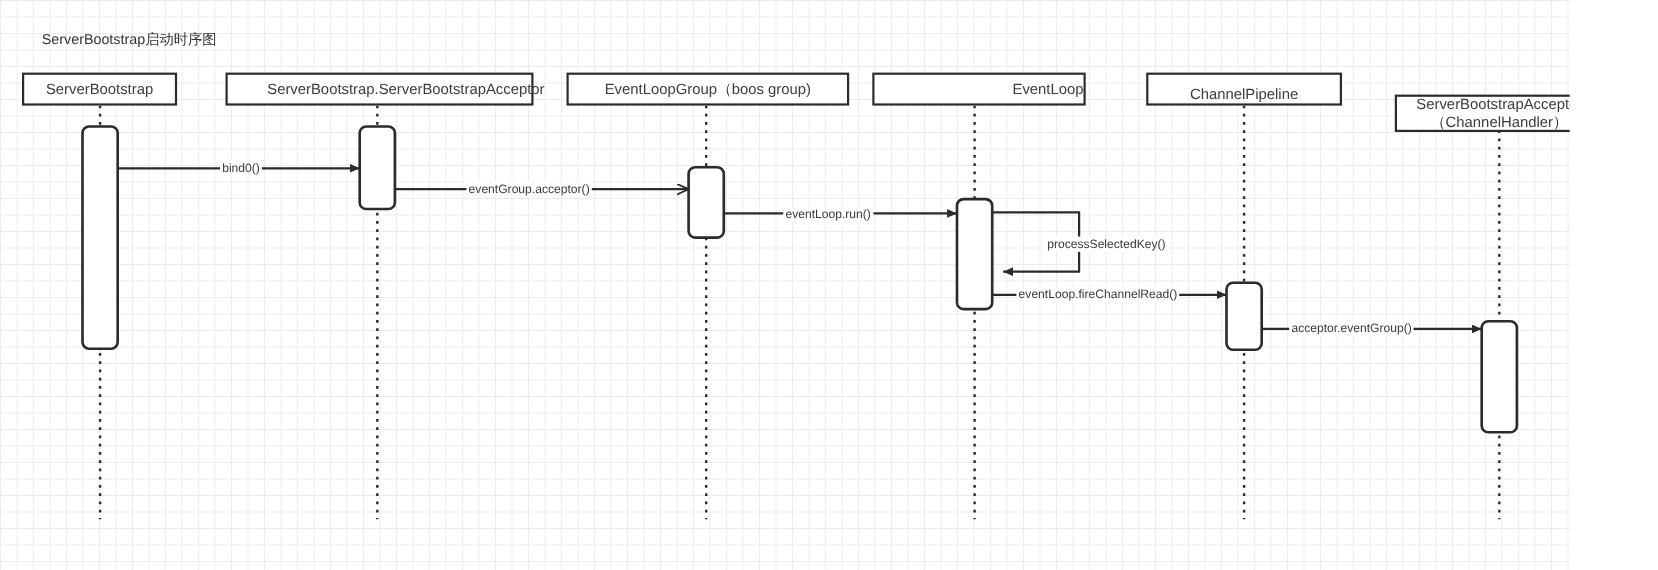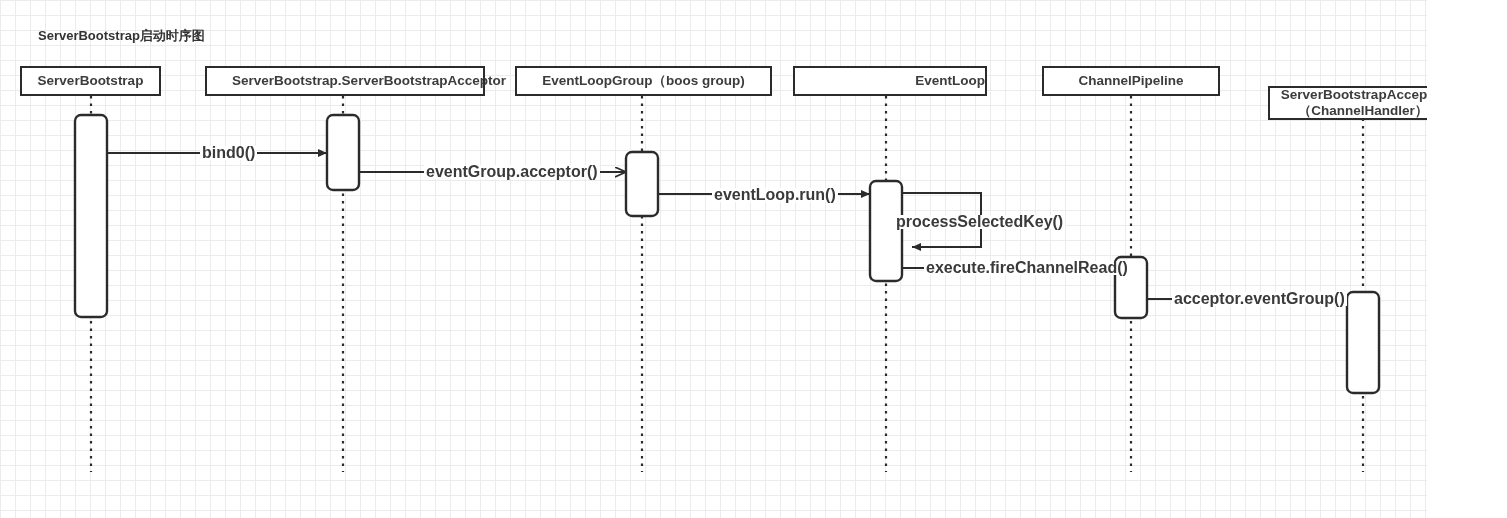--- a/index.html
+++ b/index.html
@@ -14,21 +14,20 @@
     background-color: #ffffff;
     background-image:
       linear-gradient(to right, #ececec 1px, transparent 1px),
       linear-gradient(to bottom, #ececec 1px, transparent 1px),
       linear-gradient(to right, #e0e0e0 1px, transparent 1px),
       linear-gradient(to bottom, #e0e0e0 1px, transparent 1px);
     background-size: 15px 15px, 15px 15px, 60px 60px, 60px 60px;
     background-position: 0 1px, 1px 0, 0 1px, 1px 0;
     overflow: hidden;
     font-family: "Liberation Sans", sans-serif;
-    font-weight: bold;
   }
   #svg-layer {
     position: absolute;
     left: 0;
     top: 0;
     width: 1507px;
     height: 518px;
   }
   .diagram-title {
     position: absolute;
@@ -48,21 +47,21 @@
     font-size: 13.5px;
     display: flex;
     align-items: center;
     justify-content: center;
     text-align: center;
     line-height: 16px;
     white-space: pre-line;
   }
   .msg-label {
     position: absolute;
-    font-size: 16px;
+    font-size: 11px;
     color: #3a3a3a;
     background: #ffffff;
     padding: 0 2px;
     white-space: nowrap;
     line-height: 14px;
   }
 </style>
 </head>
 <body>
 
@@ -106,26 +105,26 @@
         <line x1="902" y1="268" x2="1115" y2="268" stroke="#2b2b2b" stroke-width="2" marker-end="url(#arrow-solid)"></line>
         <line x1="1147" y1="299" x2="1347" y2="299" stroke="#2b2b2b" stroke-width="2" marker-end="url(#arrow-solid)"></line>
       </g>
   </svg>
 
   <div id="boxes-layer">
       <div class="lifeline-box" style="left: 20px; top: 66px; width: 141px; height: 30px; justify-content: center;"><span>ServerBootstrap</span></div>
       <div class="lifeline-box" style="left: 205px; top: 66px; width: 280px; height: 30px; padding-left: 48px;"><span>ServerBootstrap.ServerBootstrapAcceptor</span></div>
       <div class="lifeline-box" style="left: 515px; top: 66px; width: 257px; height: 30px;"><span>EventLoopGroup（boos group)</span></div>
       <div class="lifeline-box" style="left: 793px; top: 66px; width: 194px; height: 30px; justify-content: flex-end;"><span>EventLoop</span></div>
-      <div class="lifeline-box" style="left: 1042px; top: 66px; width: 178px; height: 30px;"><span>ChannelPipeline</span></div>
+      <div class="lifeline-box" style="left: 1042px; top: 66px; width: 178px; height: 30px; align-items: flex-end;"><span>ChannelPipeline</span></div>
       <div class="lifeline-box" style="left: 1268px; top: 62px; width: 190px; height: 34px; margin-top: 24px;"><span>ServerBootstrapAcceptor
 （ChannelHandler）</span></div>
     </div>
   <div id="labels-layer">
       <div class="msg-label" style="left: 200px; top: 146px;">bind0()</div>
       <div class="msg-label" style="left: 424px; top: 165px;">eventGroup.acceptor()</div>
       <div class="msg-label" style="left: 712px; top: 188px;">eventLoop.run()</div>
-      <div class="msg-label" style="left: 894px; top: 215px;">processSelectedKey()</div>
-      <div class="msg-label" style="left: 924px; top: 261px;">execute.fireChannelRead()</div>
+      <div class="msg-label" style="left: 950px; top: 215px;">processSelectedKey()</div>
+      <div class="msg-label" style="left: 924px; top: 261px;">eventLoop.fireChannelRead()</div>
       <div class="msg-label" style="left: 1172px; top: 292px;">acceptor.eventGroup()</div>
     </div>
 
 </div>
 
 </body></html>

